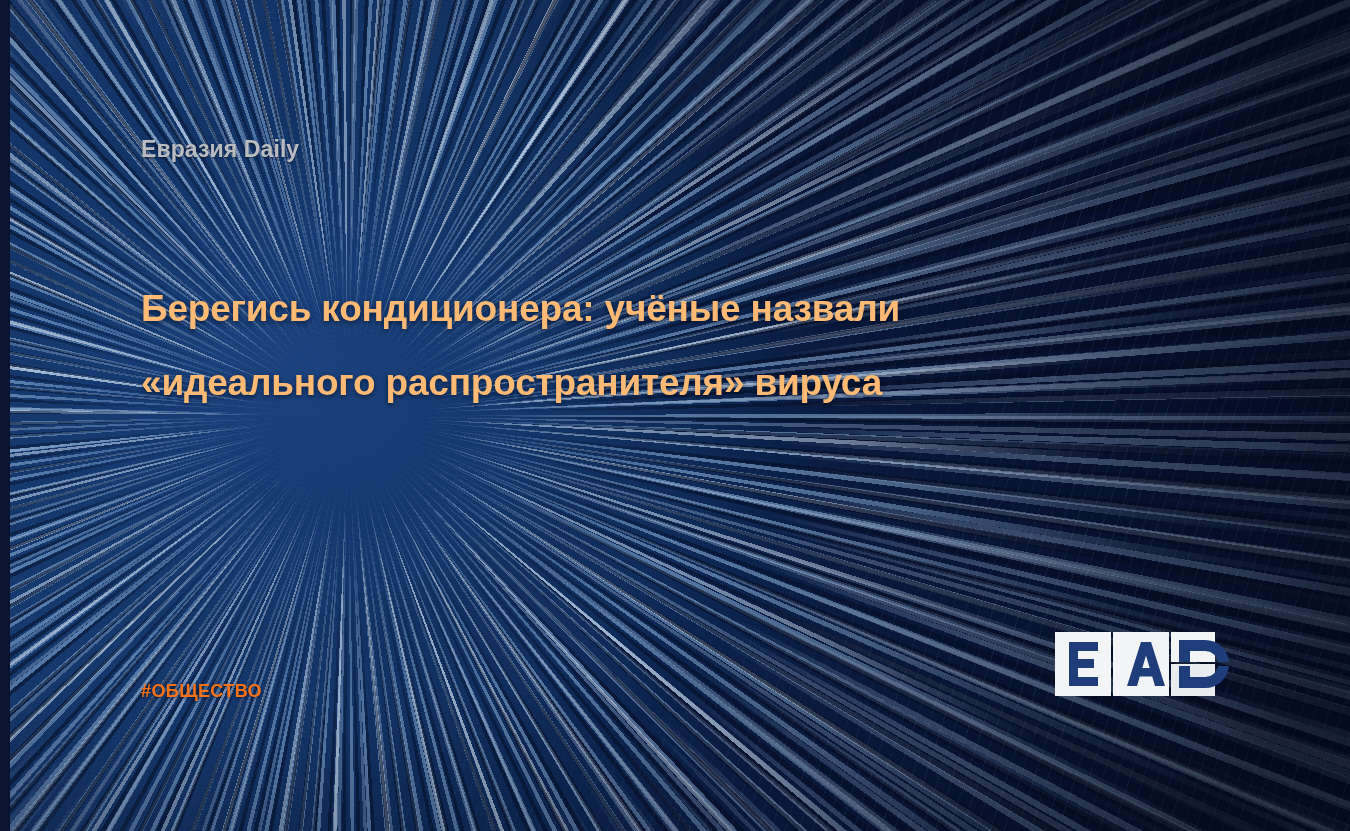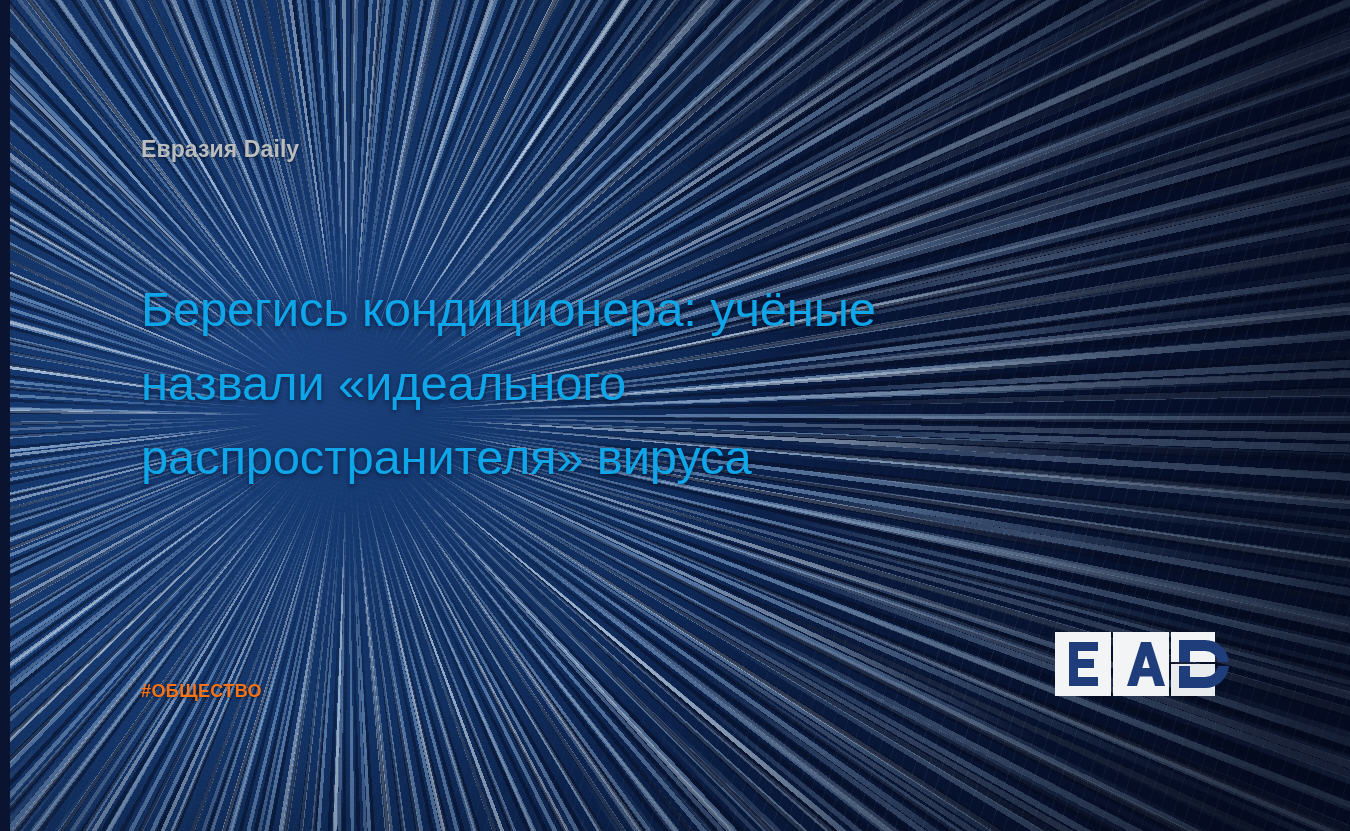--- a/index.html
+++ b/index.html
@@ -164,25 +164,25 @@
     text-shadow: 0 1px 2px rgba(0,0,0,.45);
     white-space: nowrap;
   }
 
   .headline {
     position: absolute;
     left: 131px;
     top: 272px;
     width: 900px;
     margin: 0;
-    font-size: 49px;
-    font-weight: normal;
+    font-size: 37px;
+    font-weight: bold;
     line-height: 74px;
     letter-spacing: -0.2px;
-    color: #0ea5e9;
+    color: #fdba74;
     text-shadow: 0 2px 5px rgba(2,8,24,.55);
   }
 
   .tag {
     position: absolute;
     left: 131px;
     top: 681px;
     font-size: 18px;
     font-weight: bold;
     letter-spacing: 0.4px;

